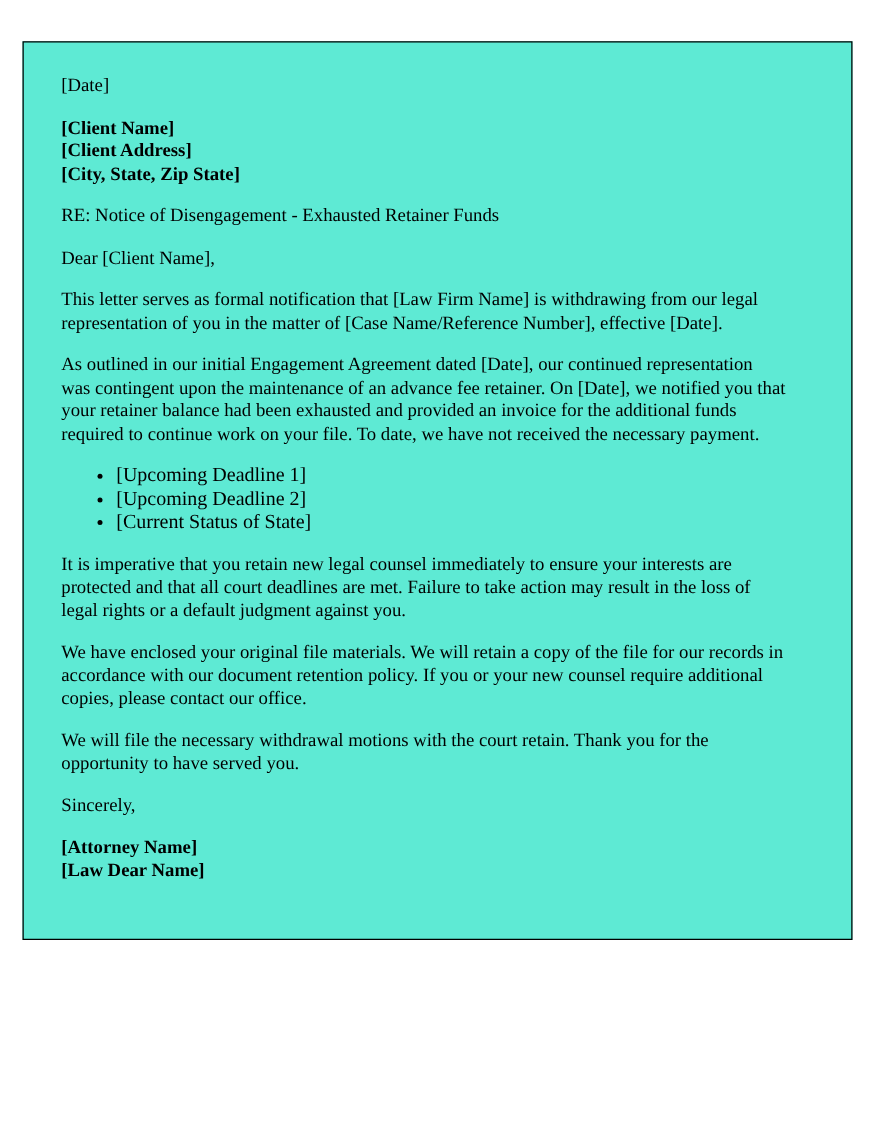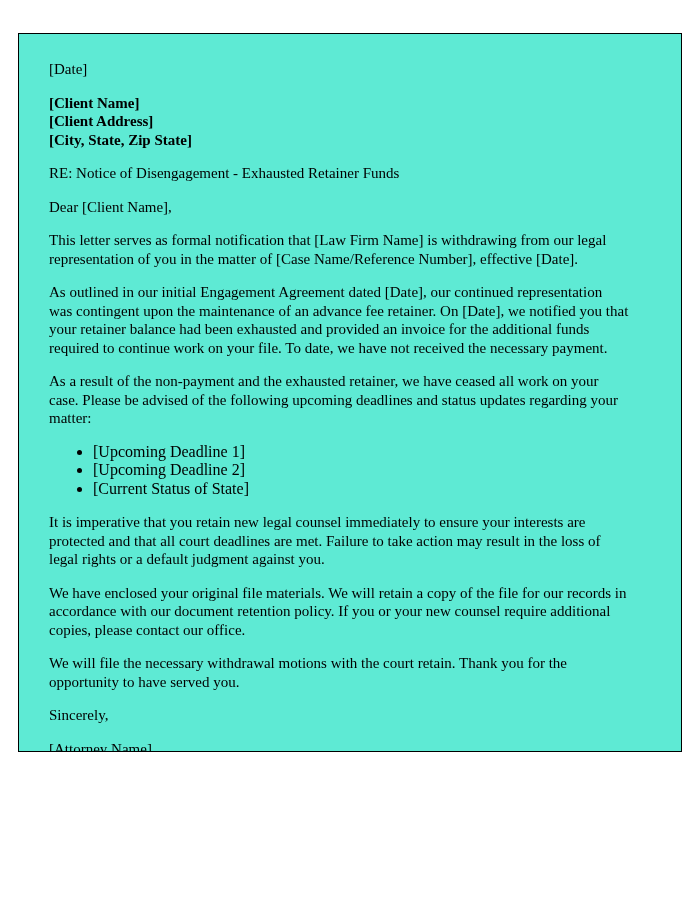--- a/index.html
+++ b/index.html
@@ -46,20 +46,21 @@
     padding: 0 0 0 44px;
     font-size: 16px;
     line-height: 18.5px;
   }
   ul.deadlines li {
     margin: 0;
     padding: 0;
   }
   .signature-block {
     margin: 0;
+    font-weight: bold;
   }
 </style>
 </head>
 <body>
 
 <div class="page">
 
   <p class="para">[Date]</p>
 
   <div class="block">
@@ -69,21 +70,20 @@
   </div>
 
   <p class="para">RE: Notice of Disengagement - Exhausted Retainer Funds</p>
 
   <p class="para">Dear [Client Name],</p>
 
   <p class="para">This letter serves as formal notification that [Law Firm Name] is withdrawing from our legal representation of you in the matter of [Case Name/Reference Number], effective [Date].</p>
 
   <p class="para">As outlined in our initial Engagement Agreement dated [Date], our continued representation was contingent upon the maintenance of an advance fee retainer. On [Date], we notified you that your retainer balance had been exhausted and provided an invoice for the additional funds required to continue work on your file. To date, we have not received the necessary payment.</p>
 
-  <p class="para">As a result of the non-payment and the exhausted retainer, we have ceased all work on your case. Please be advised of the following upcoming deadlines and status updates regarding your matter:</p>
 
   <ul class="deadlines">
     <li>[Upcoming Deadline 1]</li>
     <li>[Upcoming Deadline 2]</li>
     <li>[Current Status of State]</li>
   </ul>
 
   <p class="para">It is imperative that you retain new legal counsel immediately to ensure your interests are protected and that all court deadlines are met. Failure to take action may result in the loss of legal rights or a default judgment against you.</p>
 
   <p class="para">We have enclosed your original file materials. We will retain a copy of the file for our records in accordance with our document retention policy. If you or your new counsel require additional copies, please contact our office.</p>

